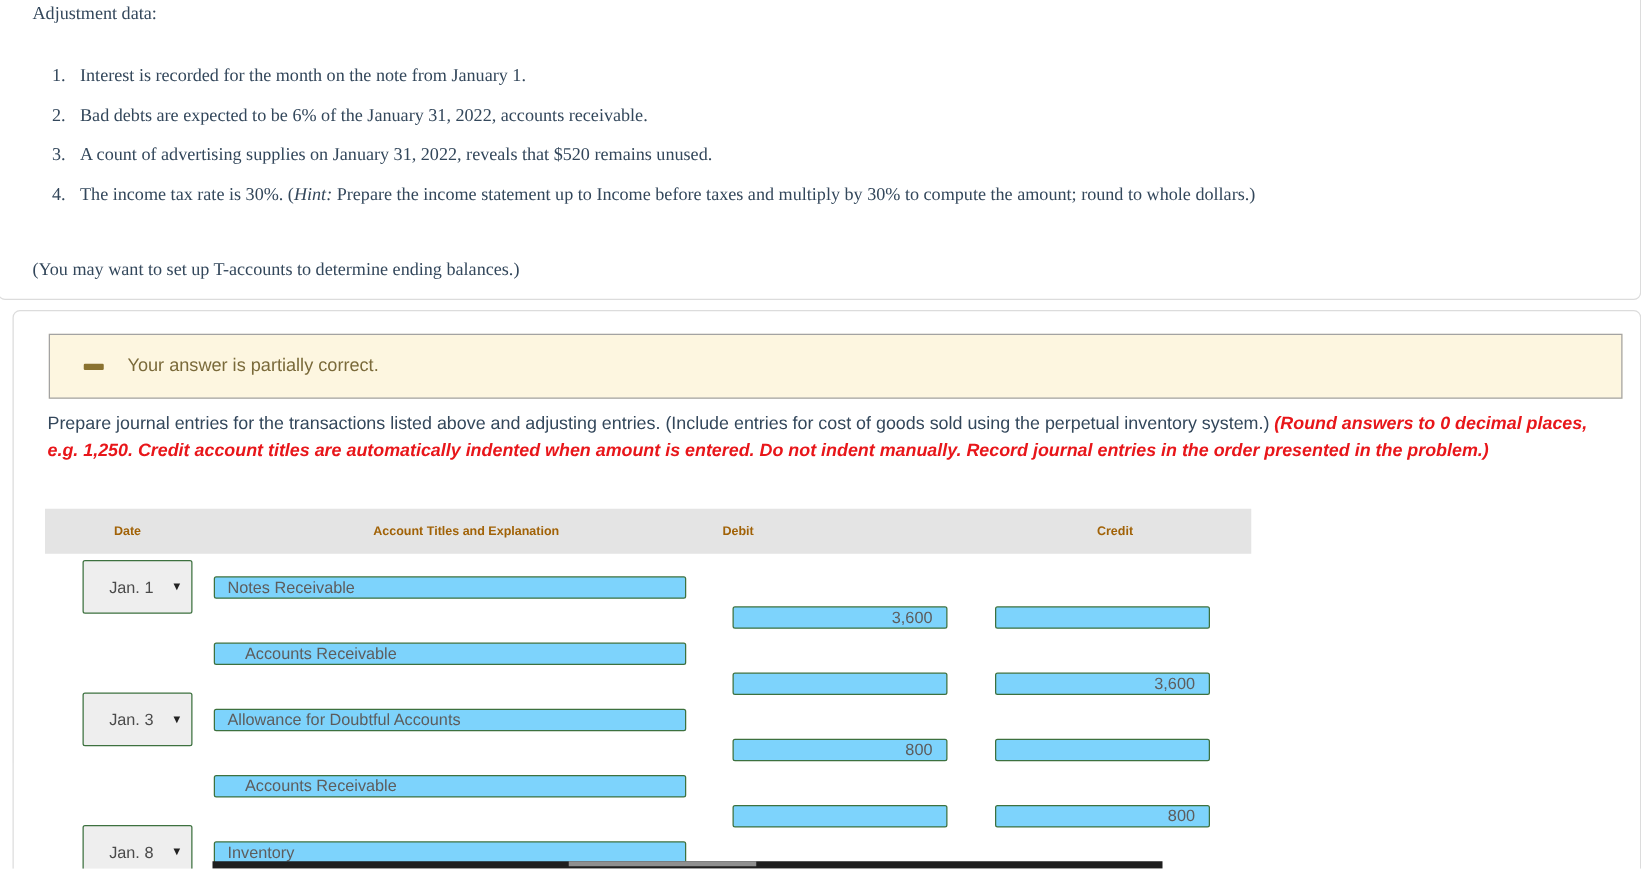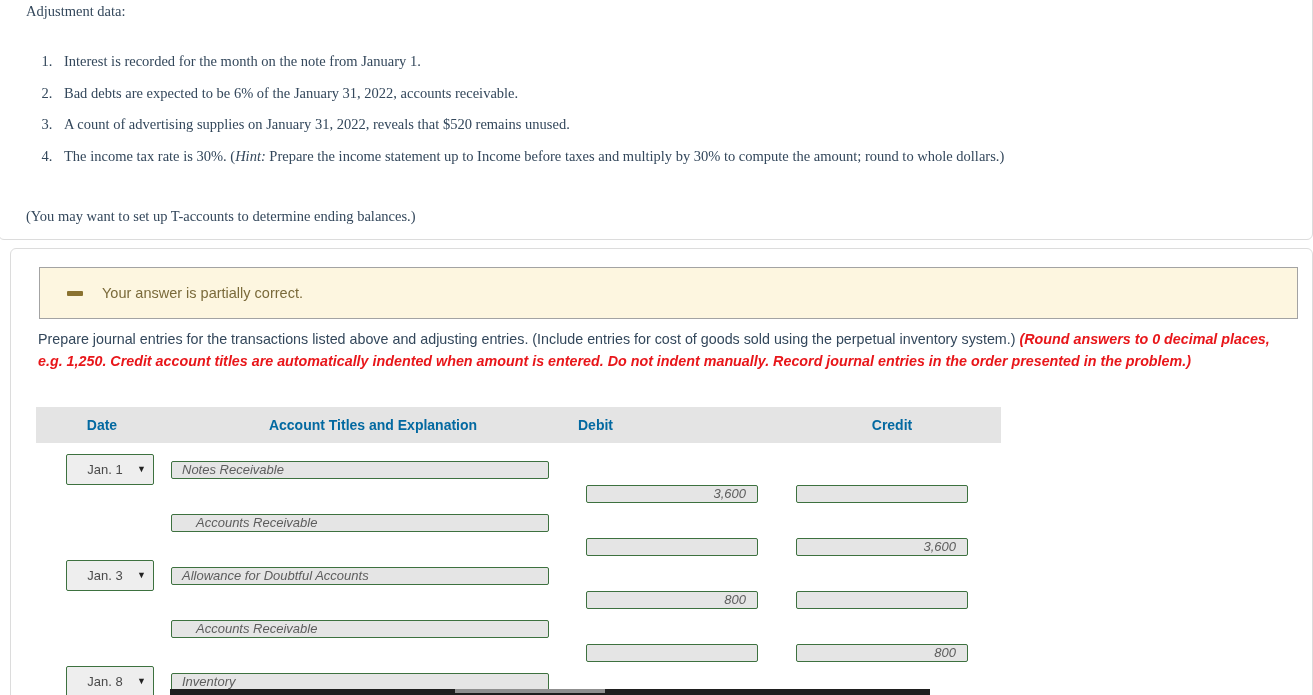--- a/index.html
+++ b/index.html
@@ -113,42 +113,42 @@
     left: 25px;
     top: 158px;
     width: 965px;
   }
   .jhead {
     display: flex;
     background: #e4e4e4;
     height: 36px;
     align-items: center;
     font-weight: bold;
-    font-size: 14px;
-    color: #0369a1;
+    font-size: 10px;
+    color: #a16207;
   }
   .col-date   { width: 132px; text-align: center; flex: 0 0 auto; }
   .col-acct   { width: 410px; text-align: center; flex: 0 0 auto; }
   .col-debit  { width: 205px; text-align: left; flex: 0 0 auto; }
   .col-credit { width: 218px; text-align: center; flex: 0 0 auto; }
 
   .jrow {
     display: flex;
     align-items: center;
     height: 53px;
   }
   .cell { display: flex; align-items: center; }
   .cell.col-date   { justify-content: flex-start; padding-left: 30px; box-sizing: border-box; }
   .cell.col-acct   { justify-content: flex-start; }
   .cell.col-debit  { justify-content: flex-start; }
   .cell.col-credit { justify-content: flex-start; }
 
   .date-select {
     width: 88px;
-    height: 31px;
+    height: 43px;
     background: #eeeeee;
     border: 1px solid #3d713f;
     border-radius: 2px;
     display: flex;
     align-items: center;
     justify-content: space-between;
     padding: 0 7px 0 0;
     box-sizing: border-box;
     font-size: 13px;
     color: #4a4a4a;
@@ -159,29 +159,28 @@
     padding-left: 6px;
   }
   .caret {
     font-size: 9px;
     color: #222;
     line-height: 1;
   }
 
   .field {
     height: 18px;
-    background: #e5e5e5;
+    background: #7dd3fc;
     border: 1px solid #3d713f;
     border-radius: 2px;
     box-sizing: border-box;
     font-size: 13px;
     color: #5d5d5d;
     display: flex;
     align-items: center;
-    font-style: italic;
   }
   .field.acct  { width: 378px; padding-left: 10px; }
   .field.acct.indent { padding-left: 24px; }
   .field.money {
     width: 172px;
     justify-content: flex-end;
     padding-right: 11px;
     margin-top: 48px;
   }
   .spacer-acct { width: 3px; }

